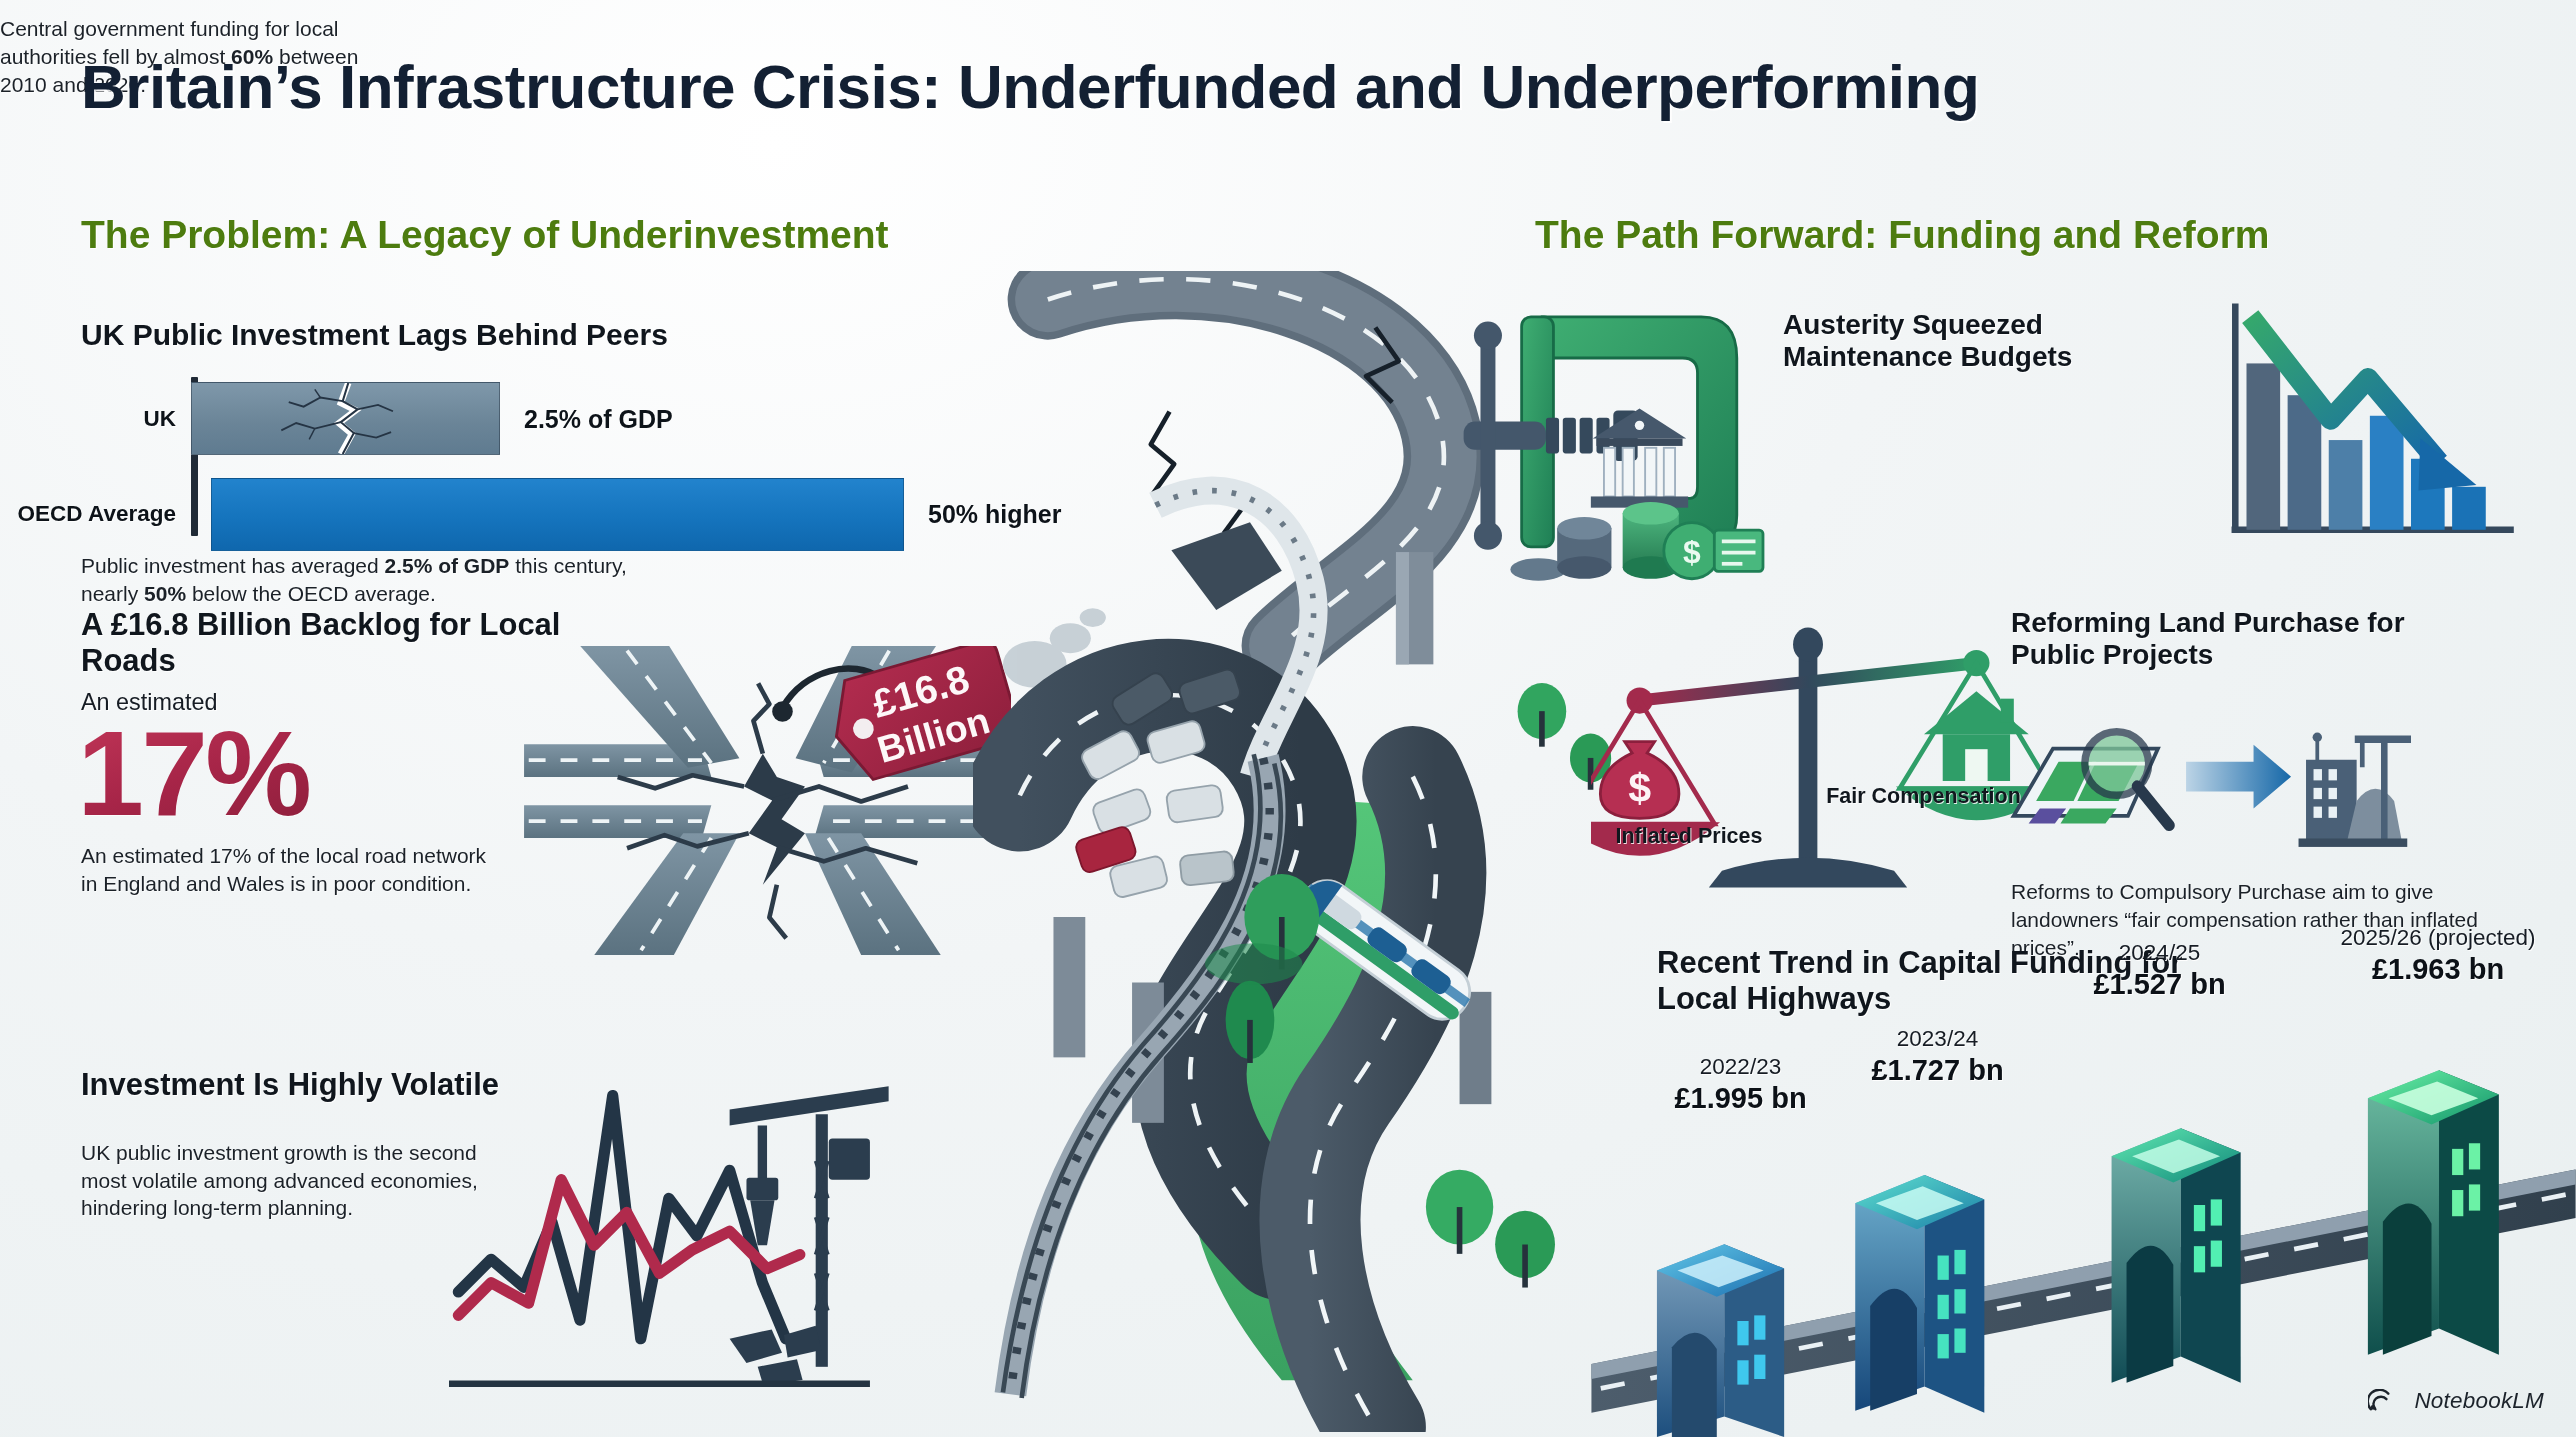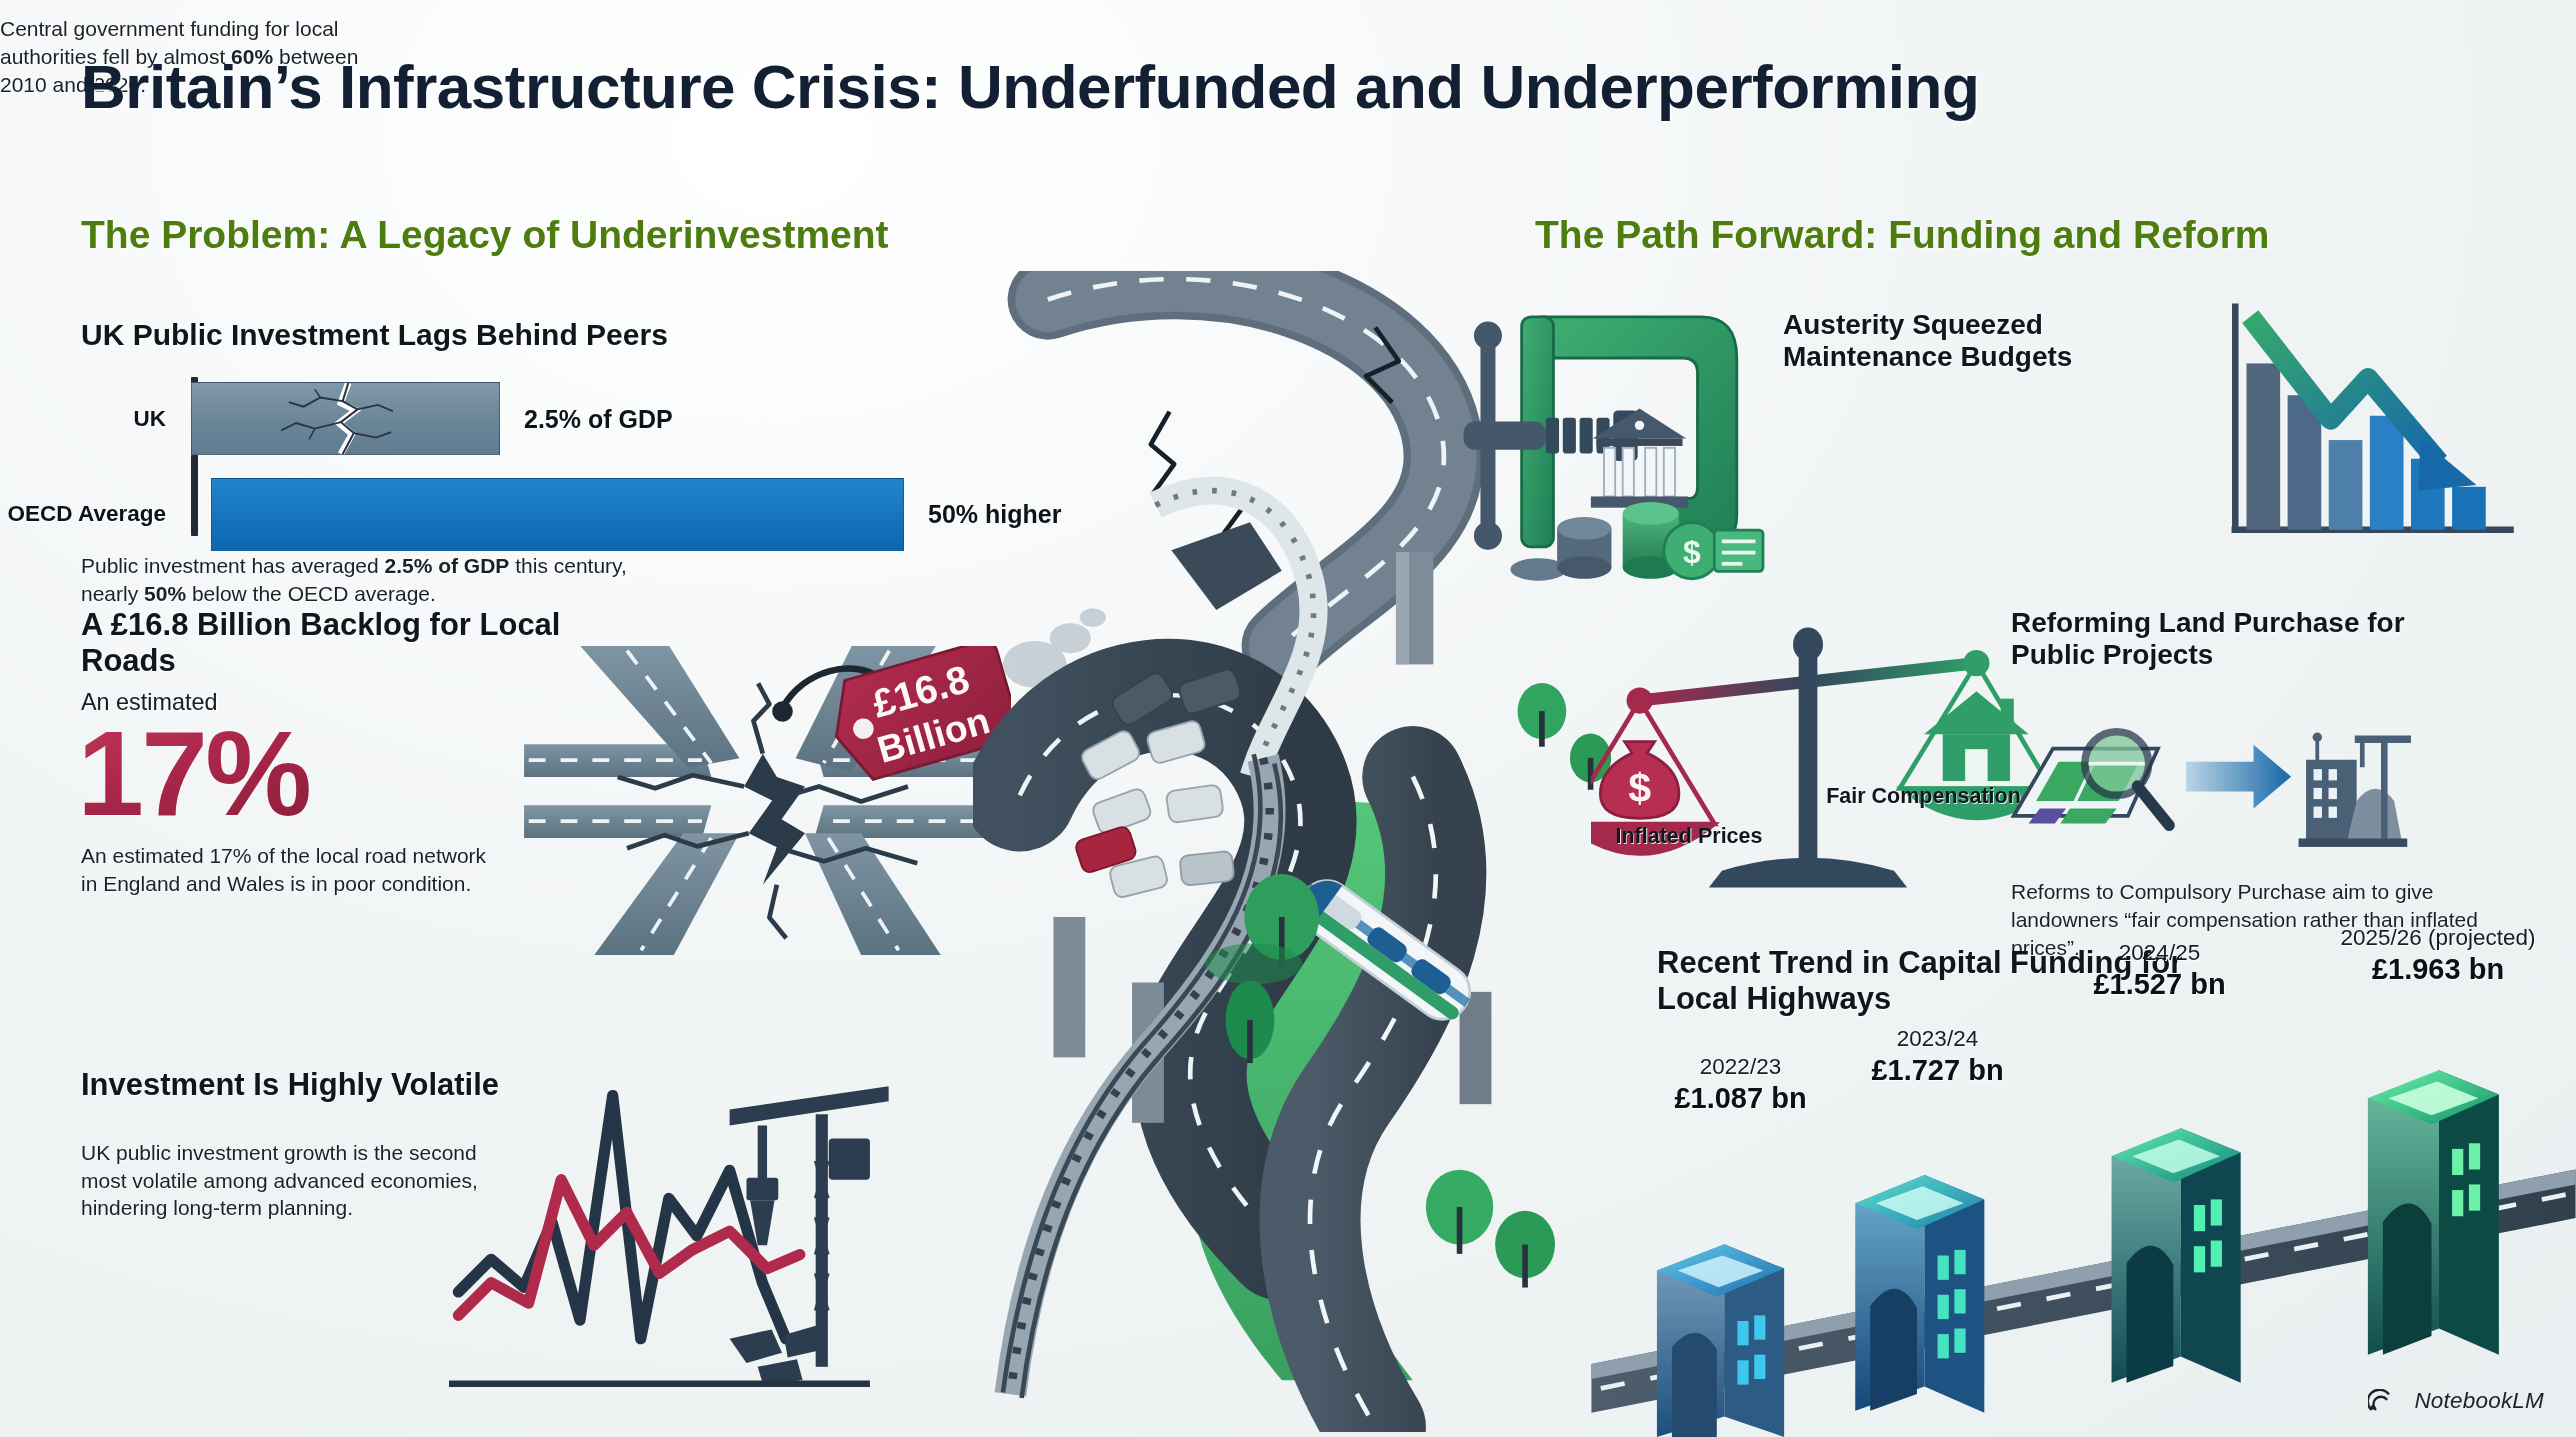--- a/index.html
+++ b/index.html
@@ -43,21 +43,21 @@
   
   #sec-lags { position:absolute; left:81px; top:318px; width:992px; }
   #sec-lags .sec-title { font-size:30px; }
   .barchart { position:relative; margin-top:24px; height:159px; width:955px; }
   .axis-line {
     position:absolute; left:110px; top:0; width:6.6px; height:159px;
     background:#1f2a36; border-radius:0.9px;
   }
   .bar-row { position:absolute; left:110px; display:flex; align-items:center; }
   .bar-label {
-    position:absolute; right:100%; margin-right:25px;
+    position:absolute; right:100%; margin-right:15px;
     text-align:right; font-size:22.5px; font-weight:bold; color:#0d1319;
     line-height:1.12; white-space:nowrap;
     text-shadow: 0.9px 0.9px 0 rgba(255,255,255,.85);
   }
   .bar {
     height:100%; position:relative; overflow:hidden;
     border:1.9px solid rgba(30,45,60,.45);
   }
   .bar-uk {
     background:linear-gradient(180deg,#7f98aa 0%, #6b8598 55%, #5f7b90 100%);
@@ -681,21 +681,21 @@
         <rect x="920" y="188" width="12" height="28"></rect>
           <rect x="938" y="182" width="12" height="28"></rect>
         <rect x="920" y="232" width="12" height="28"></rect>
           <rect x="938" y="226" width="12" height="28"></rect>
       </g>
     </g>
   </svg>
 
   <div class="iso-lbl" style="left:1633px; top:1054px; width:215px;">
     <div class="iso-year">2022/23</div>
-    <div class="iso-value">£1.087 bn</div>
+    <div class="iso-value">£1.995 bn</div>
   </div>
   <div class="iso-lbl" style="left:1830px; top:985px; width:215px;margin-top:41px;">
     <div class="iso-year">2023/24</div>
     <div class="iso-value">£1.727 bn</div>
   </div>
   <div class="iso-lbl" style="left:2052px; top:940px; width:215px;">
     <div class="iso-year">2024/25</div>
     <div class="iso-value">£1.527 bn</div>
   </div>
   <div class="iso-lbl" style="left:2321px; top:925px; width:234px;">

